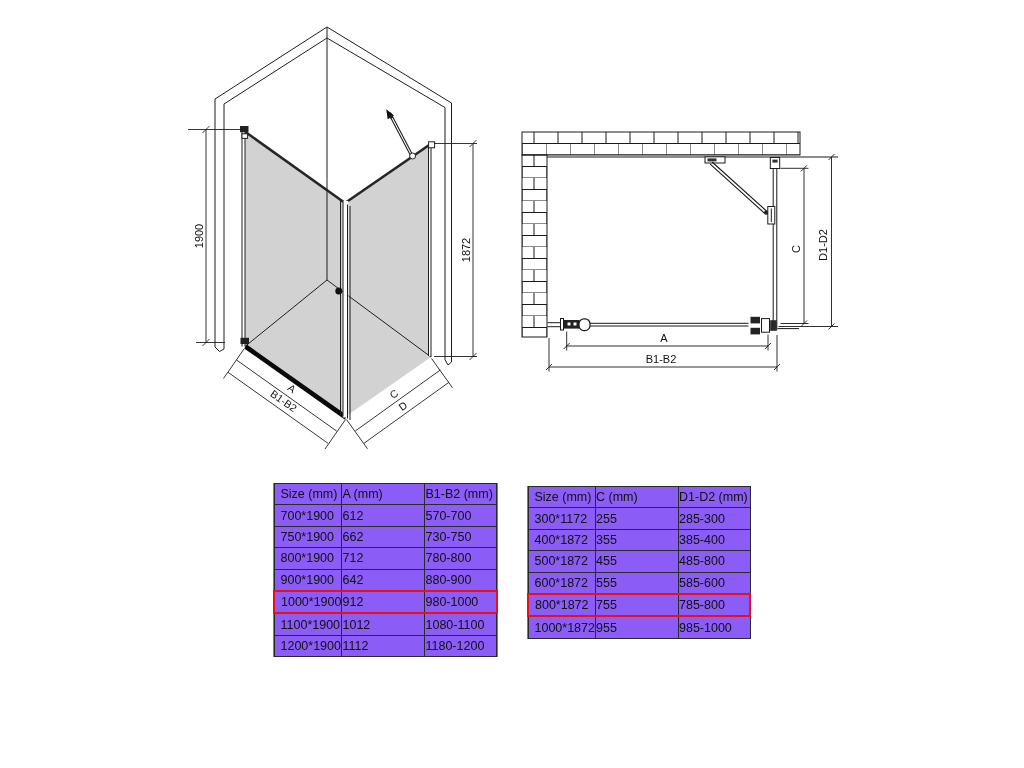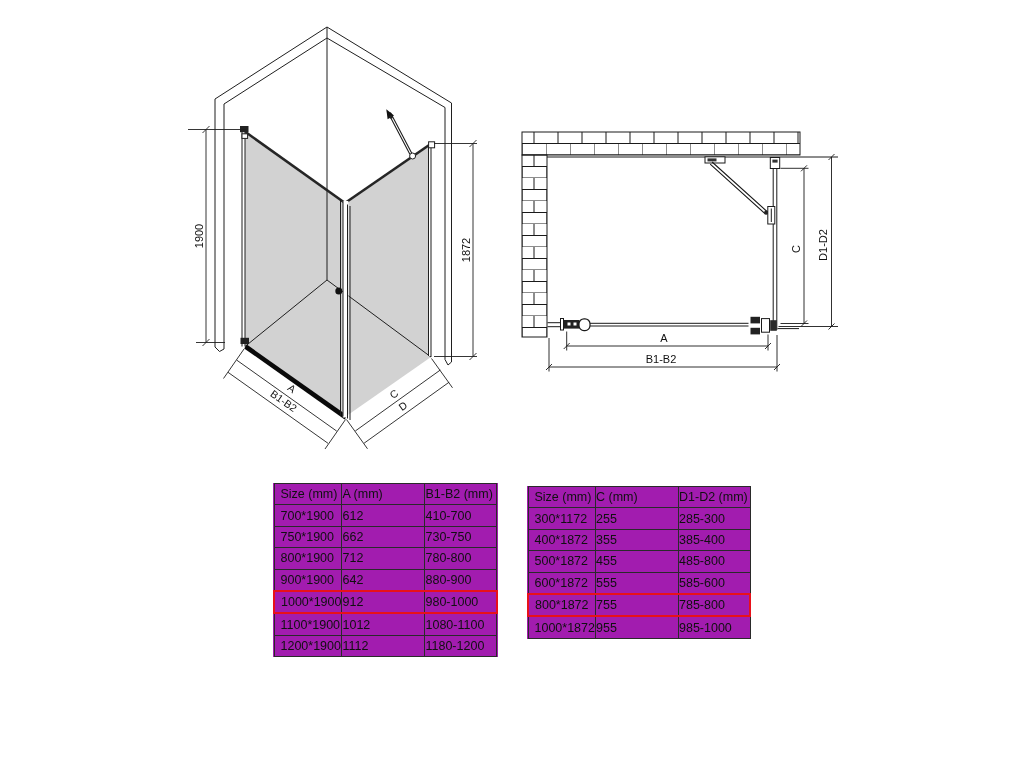--- a/index.html
+++ b/index.html
@@ -1,21 +1,21 @@
 <!DOCTYPE html>
 <html style="--hl: #e8111a;"><head>
 <meta charset="utf-8">
 <style>
   html,body{margin:0;padding:0;background:#fff;}
   .canvas{position:relative;width:1024px;height:768px;background:#ffffff;overflow:hidden;
           font-family:"Liberation Sans",sans-serif;color:#111;}
   svg{position:absolute;}
   svg text{font-family:"Liberation Sans",sans-serif;fill:#111;}
   .tblwrap{position:absolute;}
-  table.tbl{border-collapse:collapse;background:#a21caf;}
+  table.tbl{border-collapse:collapse;background:#8b5cf6;}
   table.tbl td{border:1px solid #2a2a2a;height:20.4px;padding:0;font-size:12.5px;
                white-space:nowrap;color:#101010;}
   table.tbl td.l{text-align:left;padding-left:6px;}
   table.tbl td.c{}
   table.tbl tr.hl td{border-top:2px solid var(--hl,#e8111a);border-bottom:2px solid var(--hl,#e8111a);}
   table.tbl tr.hl td:first-child{border-left:2px solid var(--hl,#e8111a);border-radius:7px;}
   table.tbl tr.hl td:last-child{border-right:2px solid var(--hl,#e8111a);}
   .logo{position:absolute;left:0;top:688px;width:1000px;text-align:center;
         font-size:60px;font-weight:300;letter-spacing:5px;color:#1b1b1b;}
 </style>
@@ -161,21 +161,21 @@
         </colgroup>
         <tbody>
           <tr>
             <td class="l">Size (mm)</td>
             <td class="c">A (mm)</td>
             <td class="c">B1-B2 (mm)</td>
           </tr>
           <tr>
             <td class="l">700*1900</td>
             <td class="c">612</td>
-            <td class="c">410-700</td>
+            <td class="c">570-700</td>
           </tr>
           <tr>
             <td class="l">750*1900</td>
             <td class="c">662</td>
             <td class="c">730-750</td>
           </tr>
           <tr>
             <td class="l">800*1900</td>
             <td class="c">712</td>
             <td class="c">780-800</td>

